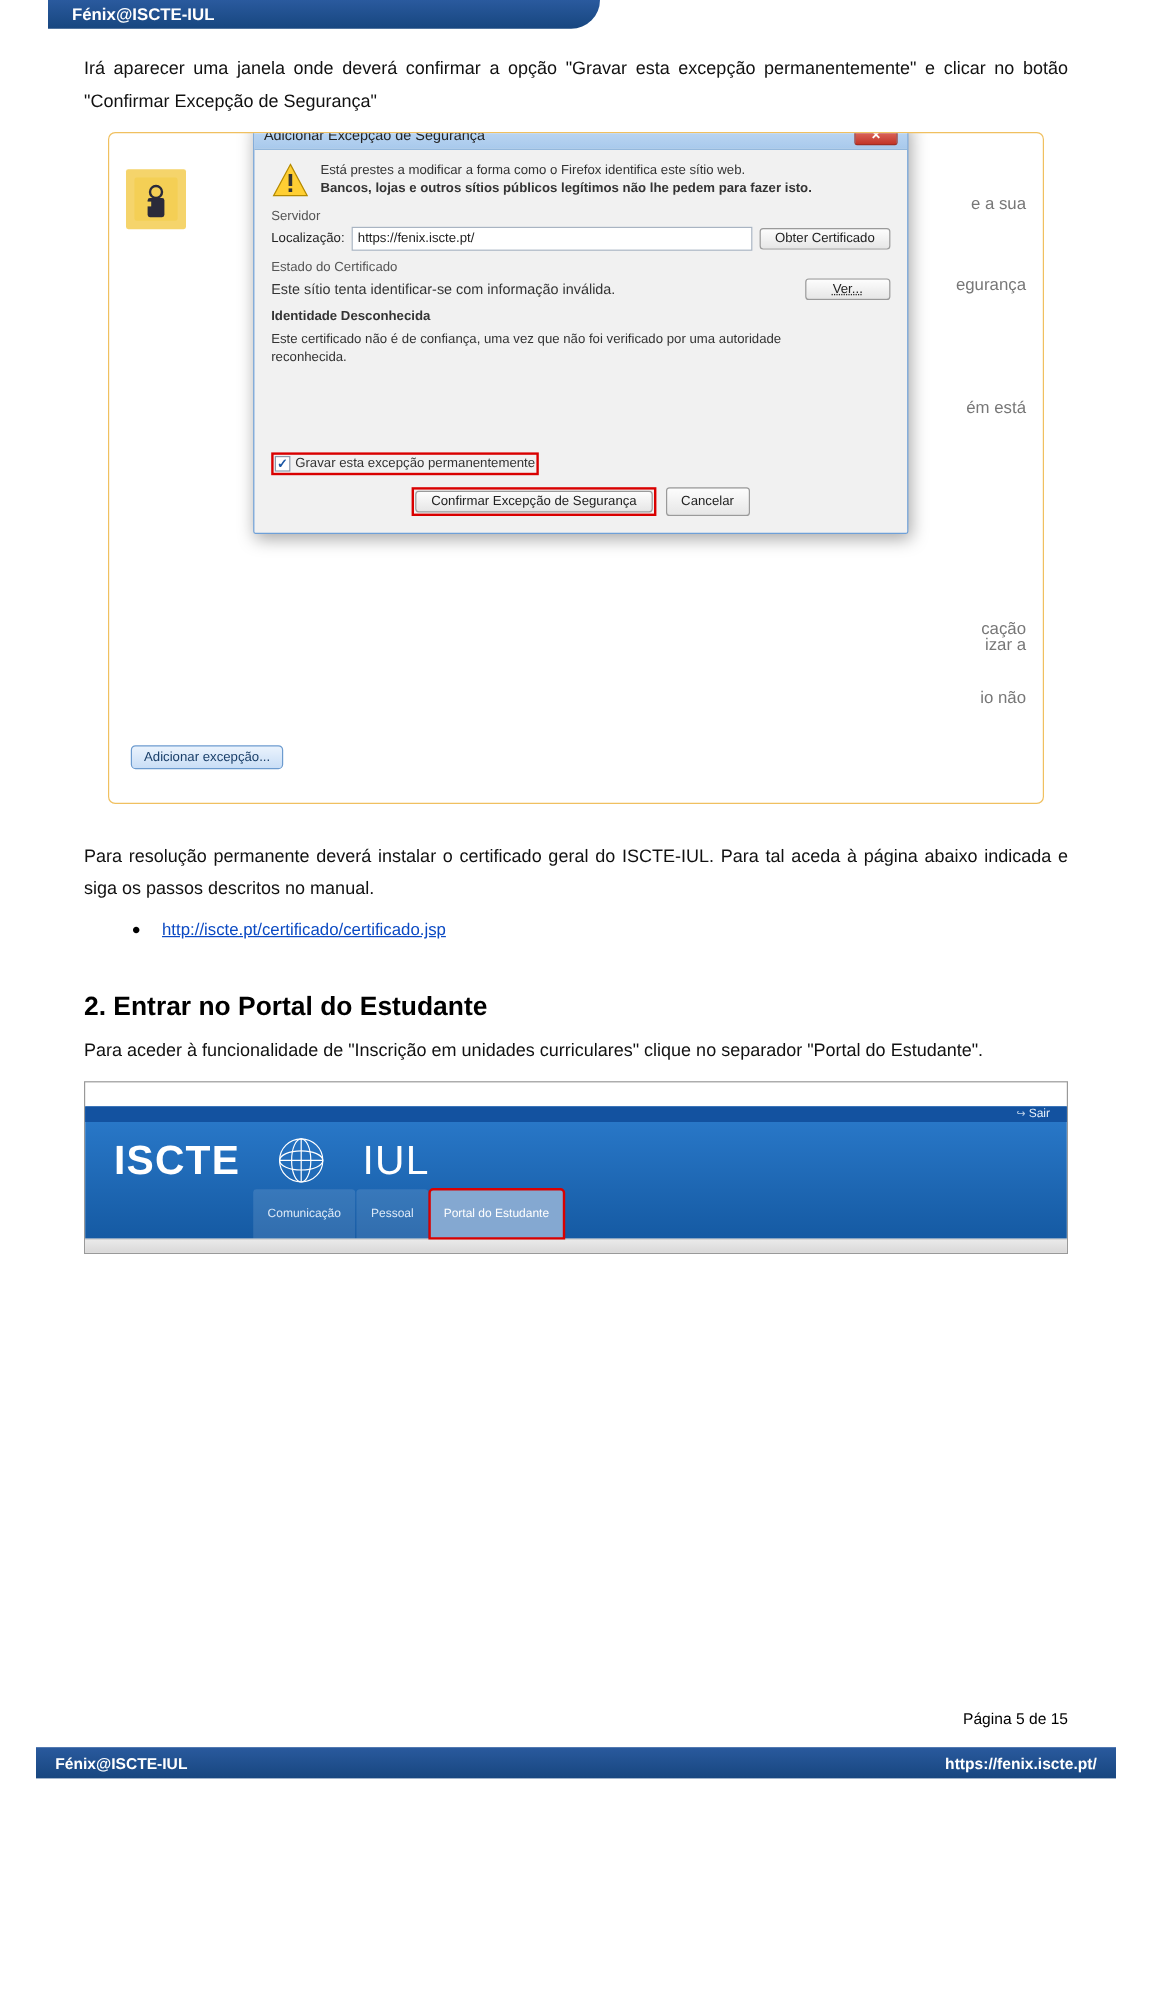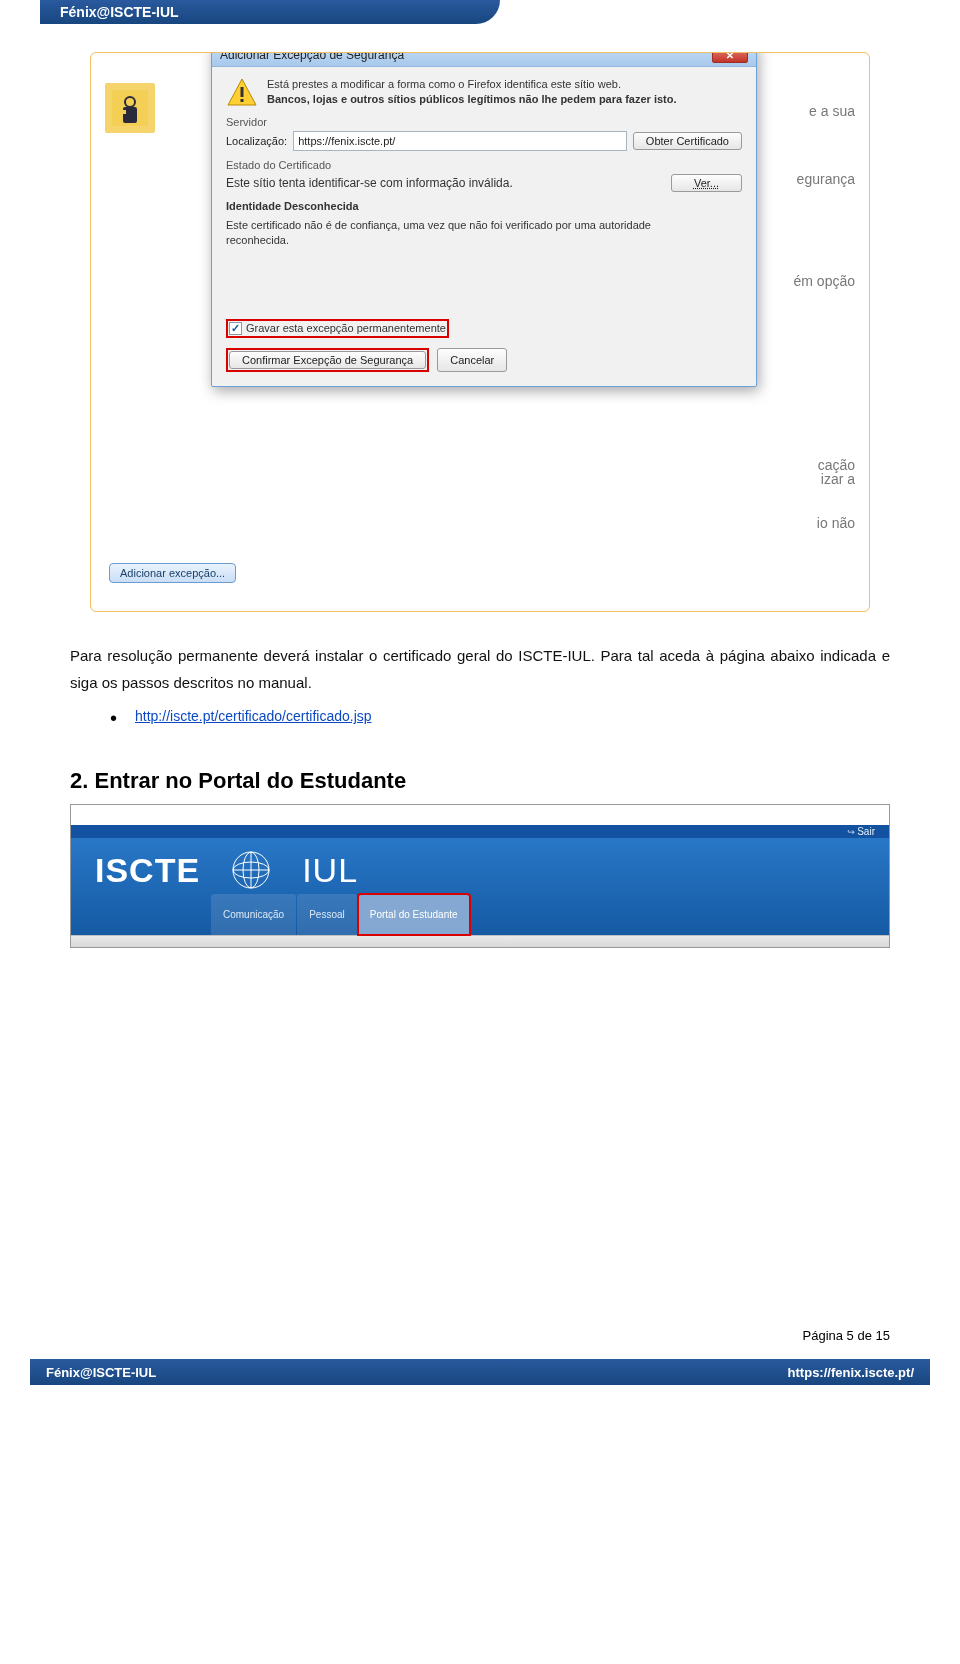--- a/index.html
+++ b/index.html
@@ -129,21 +129,21 @@
     font-size: 11px;
   }
   .checkbox {
     width:13px; height:13px;
     border:1px solid #8a98ab;
     background:#fff;
     display:flex; align-items:center; justify-content:center;
     color:#1b57a5; font-size:11px; font-weight:bold;
   }
   .dialog-footer {
-    display:flex; justify-content:flex-start; gap:8px;
+    display:flex; justify-content:center; gap:8px;
     padding: 10px 0 4px 0;
   }
   .add-exc-btn {
     background: linear-gradient(180deg, #eaf3fd, #c9def6);
     border:1px solid #6c9bcf;
     border-radius: 4px;
     padding: 3px 10px;
     font-size:11px;
     color: #1a3f69;
   }
@@ -236,34 +236,35 @@
 </style>
 </head>
 <body>
 
 <div class="page-header">
   <span>Fénix@ISCTE-IUL</span>
 </div>
 
 <div class="content">
 
+  <p class="para">Irá aparecer uma janela onde deverá confirmar a opção "Gravar esta excepção permanentemente" e clicar no botão "Confirmar Excepção de Segurança"</p>
 
   <div class="screenshot1">
     <div class="bg-panel">
       <div class="bg-icon">
         <svg viewBox="0 0 40 40">
           <rect x="2" y="2" width="36" height="36" rx="2" fill="#f4cf55"></rect>
           <circle cx="20" cy="14" r="5" fill="none" stroke="#2a2a3a" stroke-width="2"></circle>
           <rect x="13" y="19" width="14" height="16" rx="2" fill="#2a2a3a"></rect>
           <rect x="10" y="22" width="6" height="4" fill="#f4cf55"></rect>
         </svg>
       </div>
       <span class="bg-words" style="top:50px">e a sua</span>
       <span class="bg-words" style="top:118px">egurança</span>
-      <span class="bg-words" style="top:220px">ém opção</span>
+      <span class="bg-words" style="top:220px">ém está</span>
       <span class="bg-words" style="top:404px">cação</span>
       <span class="bg-words" style="top:418px">izar a</span>
       <span class="bg-words" style="top:462px">io não</span>
 
       <div style="position:absolute; bottom:28px; left:18px;">
         <div class="add-exc-btn">Adicionar excepção...</div>
       </div>
 
       <div class="dialog">
         <div class="dialog-titlebar">
@@ -323,20 +324,21 @@
   </div>
 
   <p class="para">Para resolução permanente deverá instalar o certificado geral do ISCTE-IUL. Para tal aceda à página abaixo indicada e siga os passos descritos no manual.</p>
 
   <div class="bullet-row">
     <span class="bullet">•</span>
     <a href="#" class="link">http://iscte.pt/certificado/certificado.jsp</a>
   </div>
 
   <h2 class="section">2. Entrar no Portal do Estudante</h2>
+  <p class="para">Para aceder à funcionalidade de "Inscrição em unidades curriculares" clique no separador "Portal do Estudante".</p>
 
   <div style="border:1px solid #999;">
     <div class="iscte-banner">
       <div class="sair-bar">
         <span>Sair</span>
       </div>
       <div class="iscte-logo-row">
         <span class="iscte-logo-text">
           <b>ISCTE</b>
         </span>

